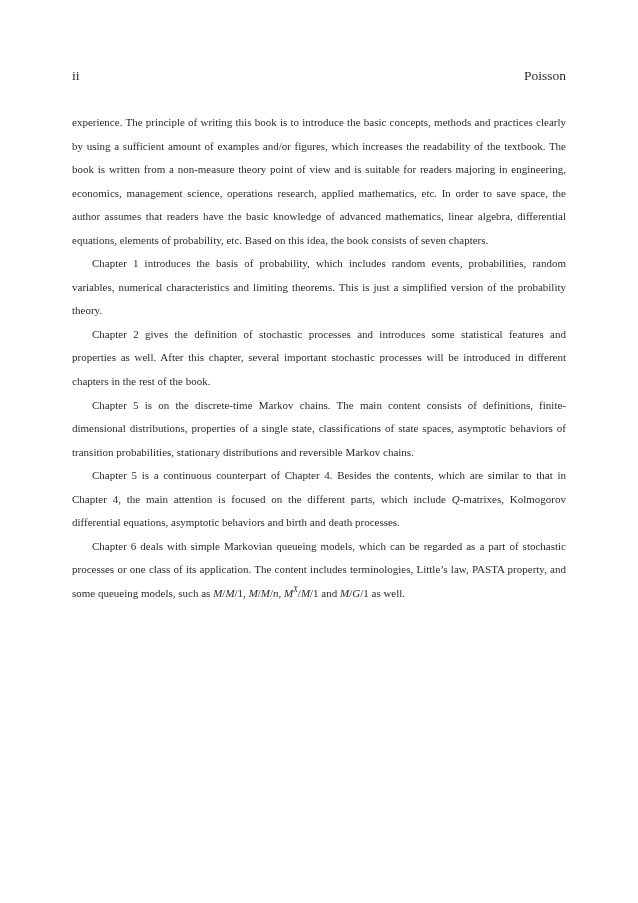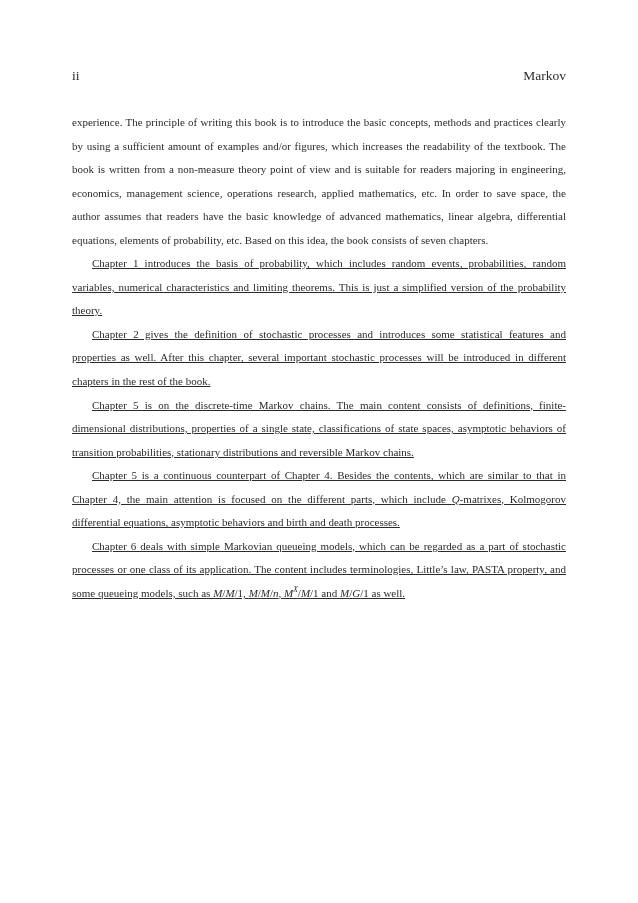--- a/index.html
+++ b/index.html
@@ -36,38 +36,37 @@
     line-height: 23.55px;
     hyphens: auto;
     -webkit-hyphens: auto;
   }
   .para {
     margin: 0;
     padding: 0;
   }
   .para.indent {
     text-indent: 20px;
-    text-decoration: underline;
   }
   .math-italic {
     font-style: italic;
   }
   sup.math-sup {
     font-size: 68%;
     line-height: 0;
     vertical-align: super;
   }
 </style>
 </head>
 <body>
 
 <div class="page">
   <div class="running-header">
     <span>ii</span>
-    <span>Markov</span>
+    <span>Poisson</span>
   </div>
   <div class="doc-body">
       <p class="para"><span>experience. The principle of writing this book is to introduce the basic concepts, methods and practices clearly by using a sufficient amount of examples and/or figures, which increases the readability of the textbook. The book is written from a non-measure theory point of view and is suitable for readers majoring in engineering, economics, management science, operations research, applied mathematics, etc. In order to save space, the author assumes that readers have the basic knowledge of advanced mathematics, linear algebra, differential equations, elements of probability, etc. Based on this idea, the book consists of seven chapters.</span></p>
       <p class="para indent"><span>Chapter 1 introduces the basis of probability, which includes random events, probabilities, random variables, numerical characteristics and limiting theorems. This is just a simplified version of the probability theory.</span></p>
       <p class="para indent"><span>Chapter 2 gives the definition of stochastic processes and introduces some statistical features and properties as well. After this chapter, several important stochastic processes will be introduced in different chapters in the rest of the book.</span></p>
       <p class="para indent"><span>Chapter 5 is on the discrete-time Markov chains. The main content consists of definitions, finite-dimensional distributions, properties of a single state, classifications of state spaces, asymptotic behaviors of transition probabilities, stationary distributions and reversible Markov chains.</span></p>
       <p class="para indent"><span>Chapter 5 is a continuous counterpart of Chapter 4. Besides the contents, which are similar to that in Chapter 4, the main attention is focused on the different parts, which include </span><span class="math-italic">Q</span><span>-matrixes, Kolmogorov differential equations, asymptotic behaviors and birth and death processes.</span></p>
       <p class="para indent"><span>Chapter 6 deals with simple Markovian queueing models, which can be regarded as a part of stochastic processes or one class of its application. The content includes terminologies, Little’s law, PASTA property, and some queueing models, such as </span><span class="math-italic">M</span><span>/</span><span class="math-italic">M</span><span>/1, </span><span class="math-italic">M</span><span>/</span><span class="math-italic">M</span><span>/</span><span class="math-italic">n</span><span>, </span><span class="math-italic">M</span><sup class="math-sup math-italic">X</sup><span>/</span><span class="math-italic">M</span><span>/1 and </span><span class="math-italic">M</span><span>/</span><span class="math-italic">G</span><span>/1 as well.</span></p>
     </div>
 </div>

